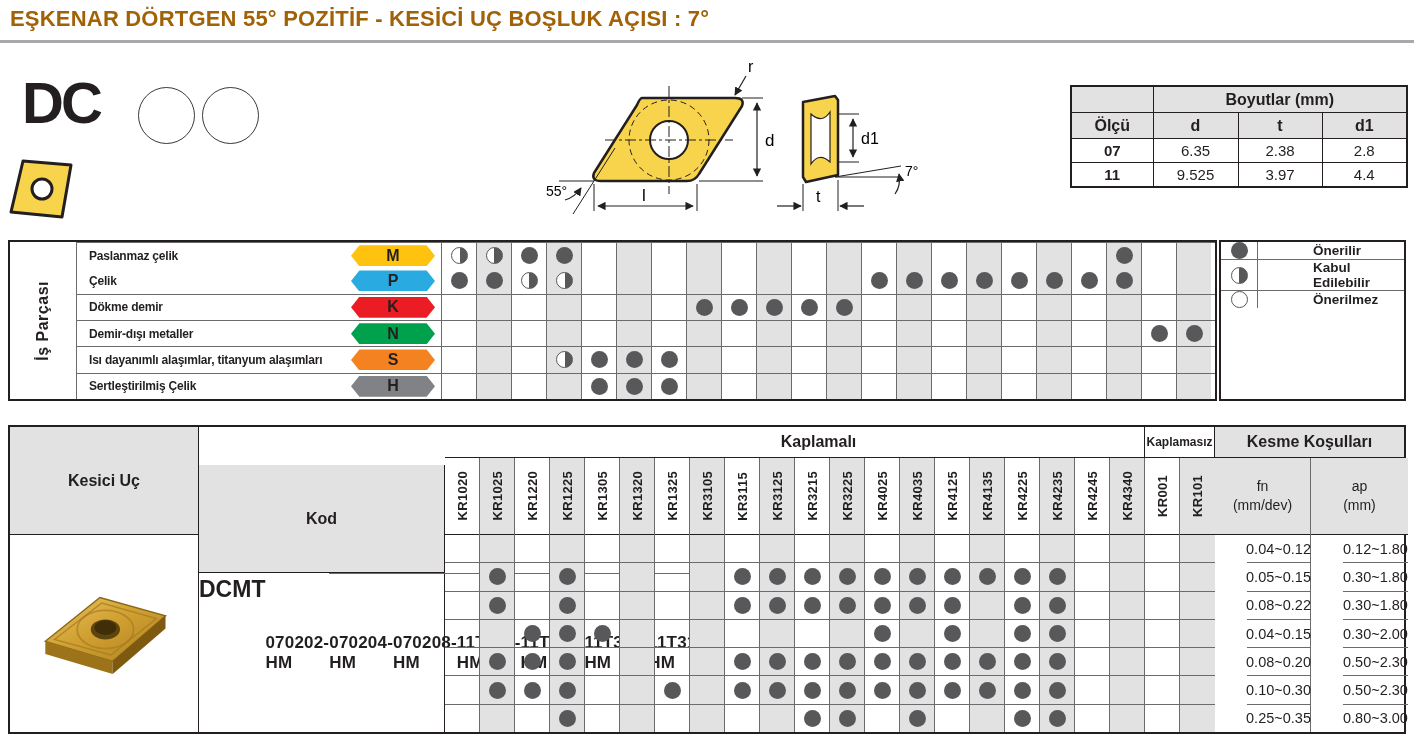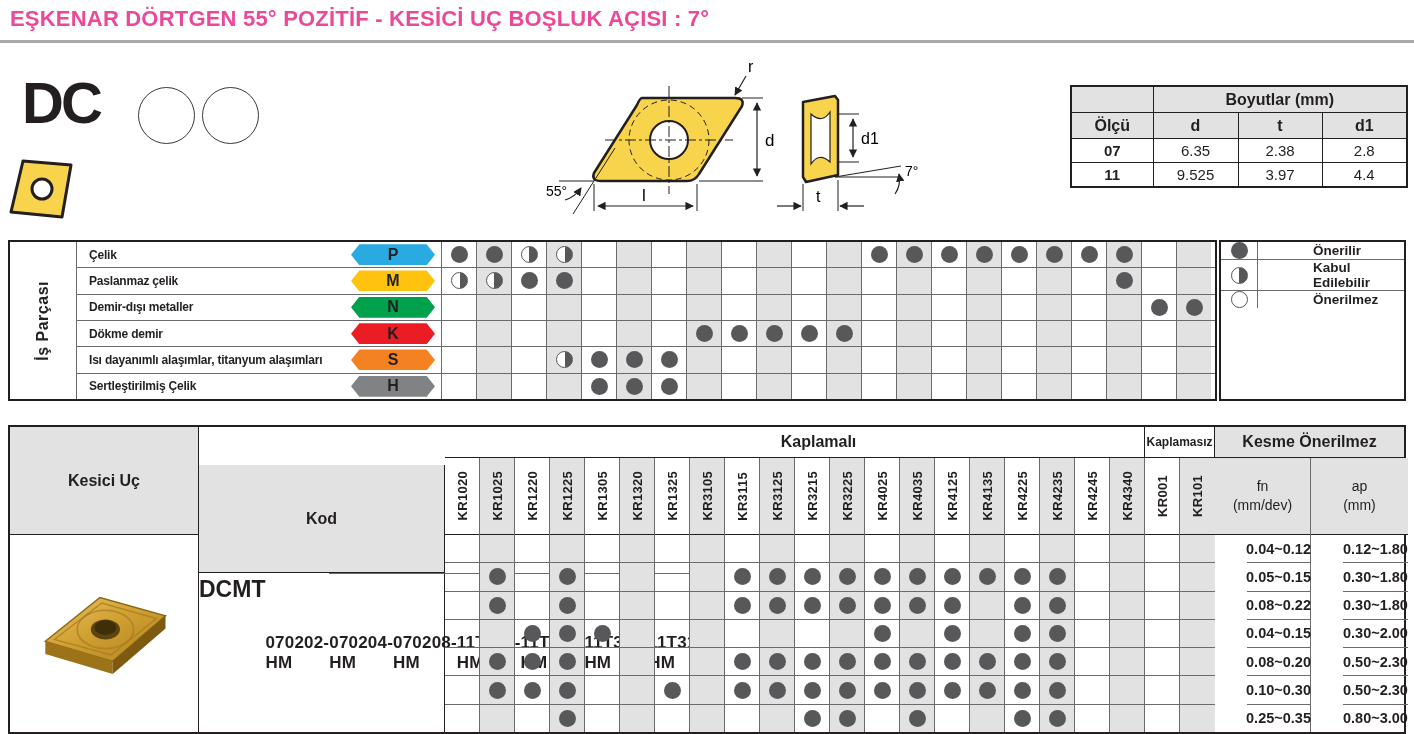--- a/index.html
+++ b/index.html
@@ -7,21 +7,21 @@
     --line:#6b6b6b;
     --shade:#e2e2e3;
     --dot:#58585A;
     --yellow:#F8D44C;
   }
   html,body{margin:0;padding:0;background:#fff;}
   body{font-family:"Liberation Sans","DejaVu Sans",sans-serif;color:var(--ink);}
   #page{position:relative;width:1414px;height:734px;background:#fff;overflow:hidden;}
 
   
-  #page-title{position:absolute;left:10px;top:6px;font-size:22px;font-weight:800;letter-spacing:.2px;color:#ec4899;white-space:nowrap;}
+  #page-title{position:absolute;left:10px;top:6px;font-size:22px;font-weight:800;letter-spacing:.2px;color:#a16207;white-space:nowrap;}
   #title-rule{position:absolute;left:0;top:40px;width:1414px;height:3px;background:#A7A9AC;}
 
   
   #dc-code{position:absolute;left:22px;top:74px;font-size:58px;font-weight:900;letter-spacing:-3px;line-height:1;color:#231F20;}
   .shape-circle{position:absolute;width:55px;height:55px;border:1.5px solid #3a3a3a;border-radius:50%;background:#fff;}
   #circle-1{left:138px;top:87px;}
   #circle-2{left:202px;top:87px;}
   #insert-icon{position:absolute;left:6px;top:158px;}
   #tech-drawing{position:absolute;left:545px;top:56px;}
 
@@ -79,25 +79,25 @@
   .grade-head{height:77px;border-bottom:1px solid var(--ink);display:flex;align-items:center;justify-content:center;box-sizing:border-box;}
   .grade-head span{writing-mode:vertical-rl;transform:rotate(180deg);font-size:13px;font-weight:bold;letter-spacing:.3px;white-space:nowrap;}
   .grade-cell{flex:1;display:flex;align-items:center;justify-content:center;box-sizing:border-box;}
   .rline{border-top:1px solid var(--line);}
   #kod-body{flex:1;display:flex;}
   #dcmt-cell{width:92px;padding-top:3px;text-align:center;font-size:23px;font-weight:bold;}
   #codes-col{flex:1;display:flex;flex-direction:row;}
   .code-cell{flex:1;display:flex;align-items:center;justify-content:center;font-size:17px;font-weight:bold;box-sizing:border-box;letter-spacing:.2px;}
   #kesici-body{flex:1;display:flex;align-items:center;justify-content:center;}
   #kesme-cols{flex:1;display:flex;}
-  .kesme-col{display:flex;flex-direction:column;box-sizing:border-box;}
+  .kesme-col{display:flex;flex-direction:column;box-sizing:border-box;justify-content:center;}
   #fn-col{width:96px;border-right:1px solid var(--line);}
   #ap-col{flex:1;}
   .kesme-head{height:77px;background:var(--shade);border-bottom:1px solid var(--ink);display:flex;flex-direction:column;align-items:center;justify-content:center;font-size:14px;line-height:1.35;box-sizing:border-box;}
-  .val-cell{flex:1;display:flex;align-items:center;justify-content:center;font-size:14.5px;font-weight:700;box-sizing:border-box;white-space:nowrap;margin-left:32px;}
+  .val-cell{flex:1;display:flex;align-items:center;justify-content:center;font-size:14.5px;font-weight:400;box-sizing:border-box;white-space:nowrap;margin-left:32px;}
 </style>
 </head>
 <body>
 
 <div id="page">
 
   <div id="page-title">EŞKENAR DÖRTGEN 55° POZİTİF - KESİCİ UÇ BOŞLUK AÇISI : 7°</div>
   <div id="title-rule"></div>
 
   <div id="dc-code">DC</div>
@@ -195,20 +195,58 @@
       <td>4.4</td>
     </tr>
   </tbody>
     </table>
 
   <div id="matrix">
     <div id="matrix-axis">
       <span>İş Parçası</span>
     </div>
     <div id="matrix-rows">
+        <div class="matrix-row bt">
+          <div class="mx-labelzone">
+            <div class="mx-label">Paslanmaz çelik</div>
+            <div class="mx-badge" style="background: rgb(255, 194, 14);">M</div>
+          </div>
+          <div class="mx-cell">
+            <div class="halfdot"></div>
+          </div>
+          <div class="mx-cell shadecell">
+            <div class="halfdot"></div>
+          </div>
+          <div class="mx-cell">
+            <div class="dot"></div>
+          </div>
+          <div class="mx-cell shadecell">
+            <div class="dot"></div>
+          </div>
+          <div class="mx-cell"></div>
+          <div class="mx-cell shadecell"></div>
+          <div class="mx-cell"></div>
+          <div class="mx-cell shadecell"></div>
+          <div class="mx-cell"></div>
+          <div class="mx-cell shadecell"></div>
+          <div class="mx-cell"></div>
+          <div class="mx-cell shadecell"></div>
+          <div class="mx-cell"></div>
+          <div class="mx-cell shadecell"></div>
+          <div class="mx-cell"></div>
+          <div class="mx-cell shadecell"></div>
+          <div class="mx-cell"></div>
+          <div class="mx-cell shadecell"></div>
+          <div class="mx-cell"></div>
+          <div class="mx-cell shadecell">
+            <div class="dot"></div>
+          </div>
+          <div class="mx-cell"></div>
+          <div class="mx-cell shadecell"></div>
+        </div>
         <div class="matrix-row">
           <div class="mx-labelzone">
             <div class="mx-label">Çelik</div>
             <div class="mx-badge" style="background: rgb(41, 171, 226);">P</div>
           </div>
           <div class="mx-cell">
             <div class="dot"></div>
           </div>
           <div class="mx-cell shadecell">
             <div class="dot"></div>
@@ -249,53 +287,53 @@
             <div class="dot"></div>
           </div>
           <div class="mx-cell shadecell">
             <div class="dot"></div>
           </div>
           <div class="mx-cell"></div>
           <div class="mx-cell shadecell"></div>
         </div>
         <div class="matrix-row bt">
           <div class="mx-labelzone">
-            <div class="mx-label">Paslanmaz çelik</div>
-            <div class="mx-badge" style="background: rgb(255, 194, 14);">M</div>
-          </div>
-          <div class="mx-cell">
-            <div class="halfdot"></div>
-          </div>
-          <div class="mx-cell shadecell">
-            <div class="halfdot"></div>
-          </div>
-          <div class="mx-cell">
-            <div class="dot"></div>
-          </div>
-          <div class="mx-cell shadecell">
-            <div class="dot"></div>
-          </div>
-          <div class="mx-cell"></div>
-          <div class="mx-cell shadecell"></div>
-          <div class="mx-cell"></div>
-          <div class="mx-cell shadecell"></div>
-          <div class="mx-cell"></div>
-          <div class="mx-cell shadecell"></div>
-          <div class="mx-cell"></div>
-          <div class="mx-cell shadecell"></div>
-          <div class="mx-cell"></div>
-          <div class="mx-cell shadecell"></div>
-          <div class="mx-cell"></div>
-          <div class="mx-cell shadecell"></div>
-          <div class="mx-cell"></div>
-          <div class="mx-cell shadecell"></div>
-          <div class="mx-cell"></div>
-          <div class="mx-cell shadecell">
-            <div class="dot"></div>
-          </div>
+            <div class="mx-label">Dökme demir</div>
+            <div class="mx-badge" style="background: rgb(236, 28, 36);">K</div>
+          </div>
+          <div class="mx-cell"></div>
+          <div class="mx-cell shadecell"></div>
+          <div class="mx-cell"></div>
+          <div class="mx-cell shadecell"></div>
+          <div class="mx-cell"></div>
+          <div class="mx-cell shadecell"></div>
+          <div class="mx-cell"></div>
+          <div class="mx-cell shadecell">
+            <div class="dot"></div>
+          </div>
+          <div class="mx-cell">
+            <div class="dot"></div>
+          </div>
+          <div class="mx-cell shadecell">
+            <div class="dot"></div>
+          </div>
+          <div class="mx-cell">
+            <div class="dot"></div>
+          </div>
+          <div class="mx-cell shadecell">
+            <div class="dot"></div>
+          </div>
+          <div class="mx-cell"></div>
+          <div class="mx-cell shadecell"></div>
+          <div class="mx-cell"></div>
+          <div class="mx-cell shadecell"></div>
+          <div class="mx-cell"></div>
+          <div class="mx-cell shadecell"></div>
+          <div class="mx-cell"></div>
+          <div class="mx-cell shadecell"></div>
           <div class="mx-cell"></div>
           <div class="mx-cell shadecell"></div>
         </div>
         <div class="matrix-row bt">
           <div class="mx-labelzone">
             <div class="mx-label">Demir-dışı metaller</div>
             <div class="mx-badge" style="background: rgb(0, 161, 76);">N</div>
           </div>
           <div class="mx-cell"></div>
           <div class="mx-cell shadecell"></div>
@@ -316,58 +354,20 @@
           <div class="mx-cell"></div>
           <div class="mx-cell shadecell"></div>
           <div class="mx-cell"></div>
           <div class="mx-cell shadecell"></div>
           <div class="mx-cell">
             <div class="dot"></div>
           </div>
           <div class="mx-cell shadecell">
             <div class="dot"></div>
           </div>
-        </div>
-        <div class="matrix-row bt">
-          <div class="mx-labelzone">
-            <div class="mx-label">Dökme demir</div>
-            <div class="mx-badge" style="background: rgb(236, 28, 36);">K</div>
-          </div>
-          <div class="mx-cell"></div>
-          <div class="mx-cell shadecell"></div>
-          <div class="mx-cell"></div>
-          <div class="mx-cell shadecell"></div>
-          <div class="mx-cell"></div>
-          <div class="mx-cell shadecell"></div>
-          <div class="mx-cell"></div>
-          <div class="mx-cell shadecell">
-            <div class="dot"></div>
-          </div>
-          <div class="mx-cell">
-            <div class="dot"></div>
-          </div>
-          <div class="mx-cell shadecell">
-            <div class="dot"></div>
-          </div>
-          <div class="mx-cell">
-            <div class="dot"></div>
-          </div>
-          <div class="mx-cell shadecell">
-            <div class="dot"></div>
-          </div>
-          <div class="mx-cell"></div>
-          <div class="mx-cell shadecell"></div>
-          <div class="mx-cell"></div>
-          <div class="mx-cell shadecell"></div>
-          <div class="mx-cell"></div>
-          <div class="mx-cell shadecell"></div>
-          <div class="mx-cell"></div>
-          <div class="mx-cell shadecell"></div>
-          <div class="mx-cell"></div>
-          <div class="mx-cell shadecell"></div>
         </div>
         <div class="matrix-row bt">
           <div class="mx-labelzone">
             <div class="mx-label">Isı dayanımlı alaşımlar, titanyum alaşımları</div>
             <div class="mx-badge" style="background: rgb(245, 130, 32);">S</div>
           </div>
           <div class="mx-cell"></div>
           <div class="mx-cell shadecell"></div>
           <div class="mx-cell"></div>
           <div class="mx-cell shadecell">
@@ -890,21 +890,21 @@
             <div class="grade-cell shadecell rline"></div>
             <div class="grade-cell shadecell rline"></div>
             <div class="grade-cell shadecell rline"></div>
             <div class="grade-cell shadecell rline"></div>
             <div class="grade-cell shadecell rline"></div>
           </div>
         </div>
     </div>
 
     <div id="grp-kesme" class="grp">
-      <div id="hdr-kesme">Kesme Önerilmez</div>
+      <div id="hdr-kesme">Kesme Koşulları</div>
       <div id="kesme-cols">
         <div id="fn-col" class="kesme-col">
           <div class="kesme-head">
             <span>fn</span>
             <span>(mm/dev)</span>
           </div>
         <div class="val-cell">0.04~0.12</div>
             <div class="val-cell rline">0.05~0.15</div>
             <div class="val-cell rline">0.08~0.22</div>
             <div class="val-cell rline">0.04~0.15</div>

